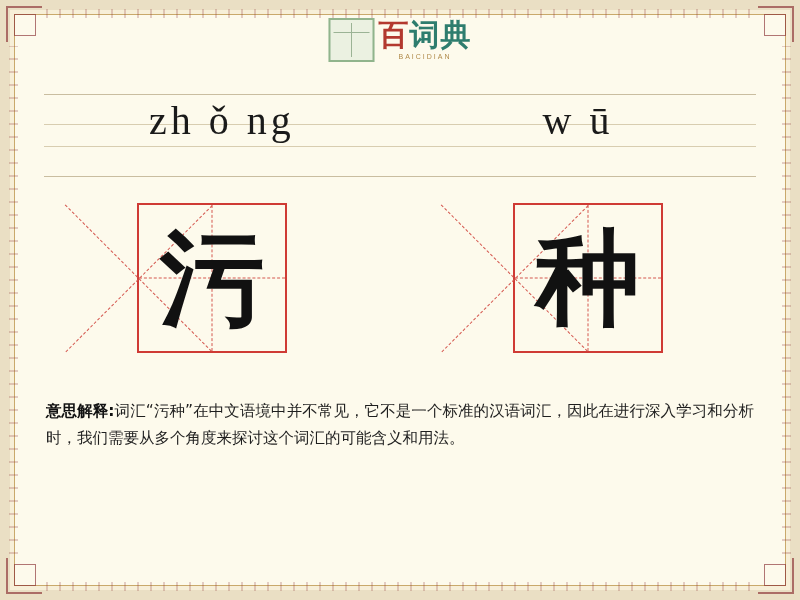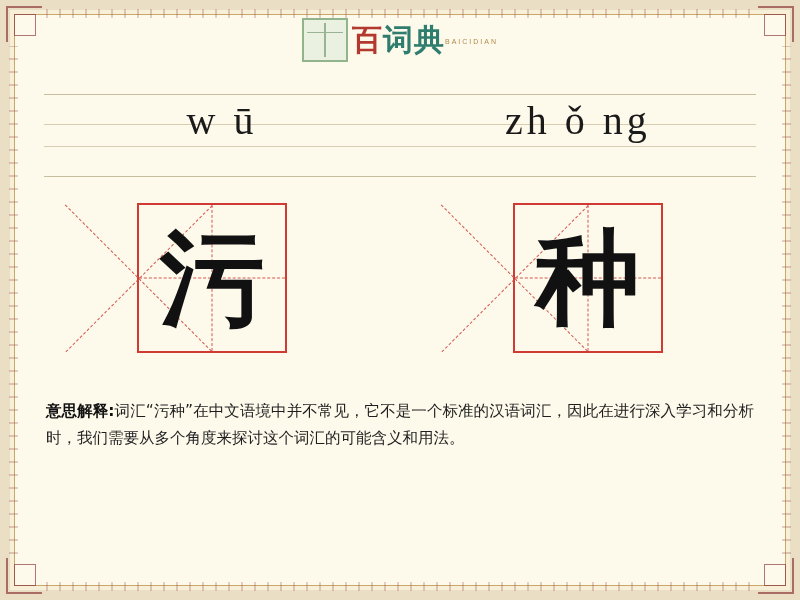--- a/index.html
+++ b/index.html
@@ -120,23 +120,22 @@
   .logo-mark .seal-lines {
     position: absolute;
     inset: 5px;
     background:
       linear-gradient(90deg, transparent 48%, #7a9a76 48%, #7a9a76 52%, transparent 52%),
       linear-gradient(0deg, transparent 70%, #7a9a76 70%, #7a9a76 74%, transparent 74%);
     opacity: 0.7;
   }
   .logo-text {
     display: flex;
-    flex-direction: row;
+    flex-direction: column;
     line-height: 1;
-    align-items: center;
   }
   .logo-cn {
     font-family: "DejaVu Sans", sans-serif;
     font-size: 30px;
     font-weight: bold;
     color: #2e7d6e;
     letter-spacing: 1px;
   }
   .logo-cn .red { color: #b3392f; }
   .logo-en {
@@ -292,22 +291,22 @@
         <div class="logo-en">BAICIDIAN</div>
       </div>
     </div>
 
     <div class="staff">
       <div class="line solid-strong l1"></div>
       <div class="line l2"></div>
       <div class="line l3"></div>
       <div class="line solid-strong l4"></div>
       <div class="pinyin-row">
+        <div class="pinyin-cell">zh ǒ ng</div>
         <div class="pinyin-cell">w ū</div>
-        <div class="pinyin-cell">zh ǒ ng</div>
       </div>
     </div>
 
     <div class="char-row">
       <div class="char-cell">
         <div class="grid-box">
           <div class="d1"></div>
           <div class="d2"></div>
           <div class="v"></div>
           <div class="h"></div>

